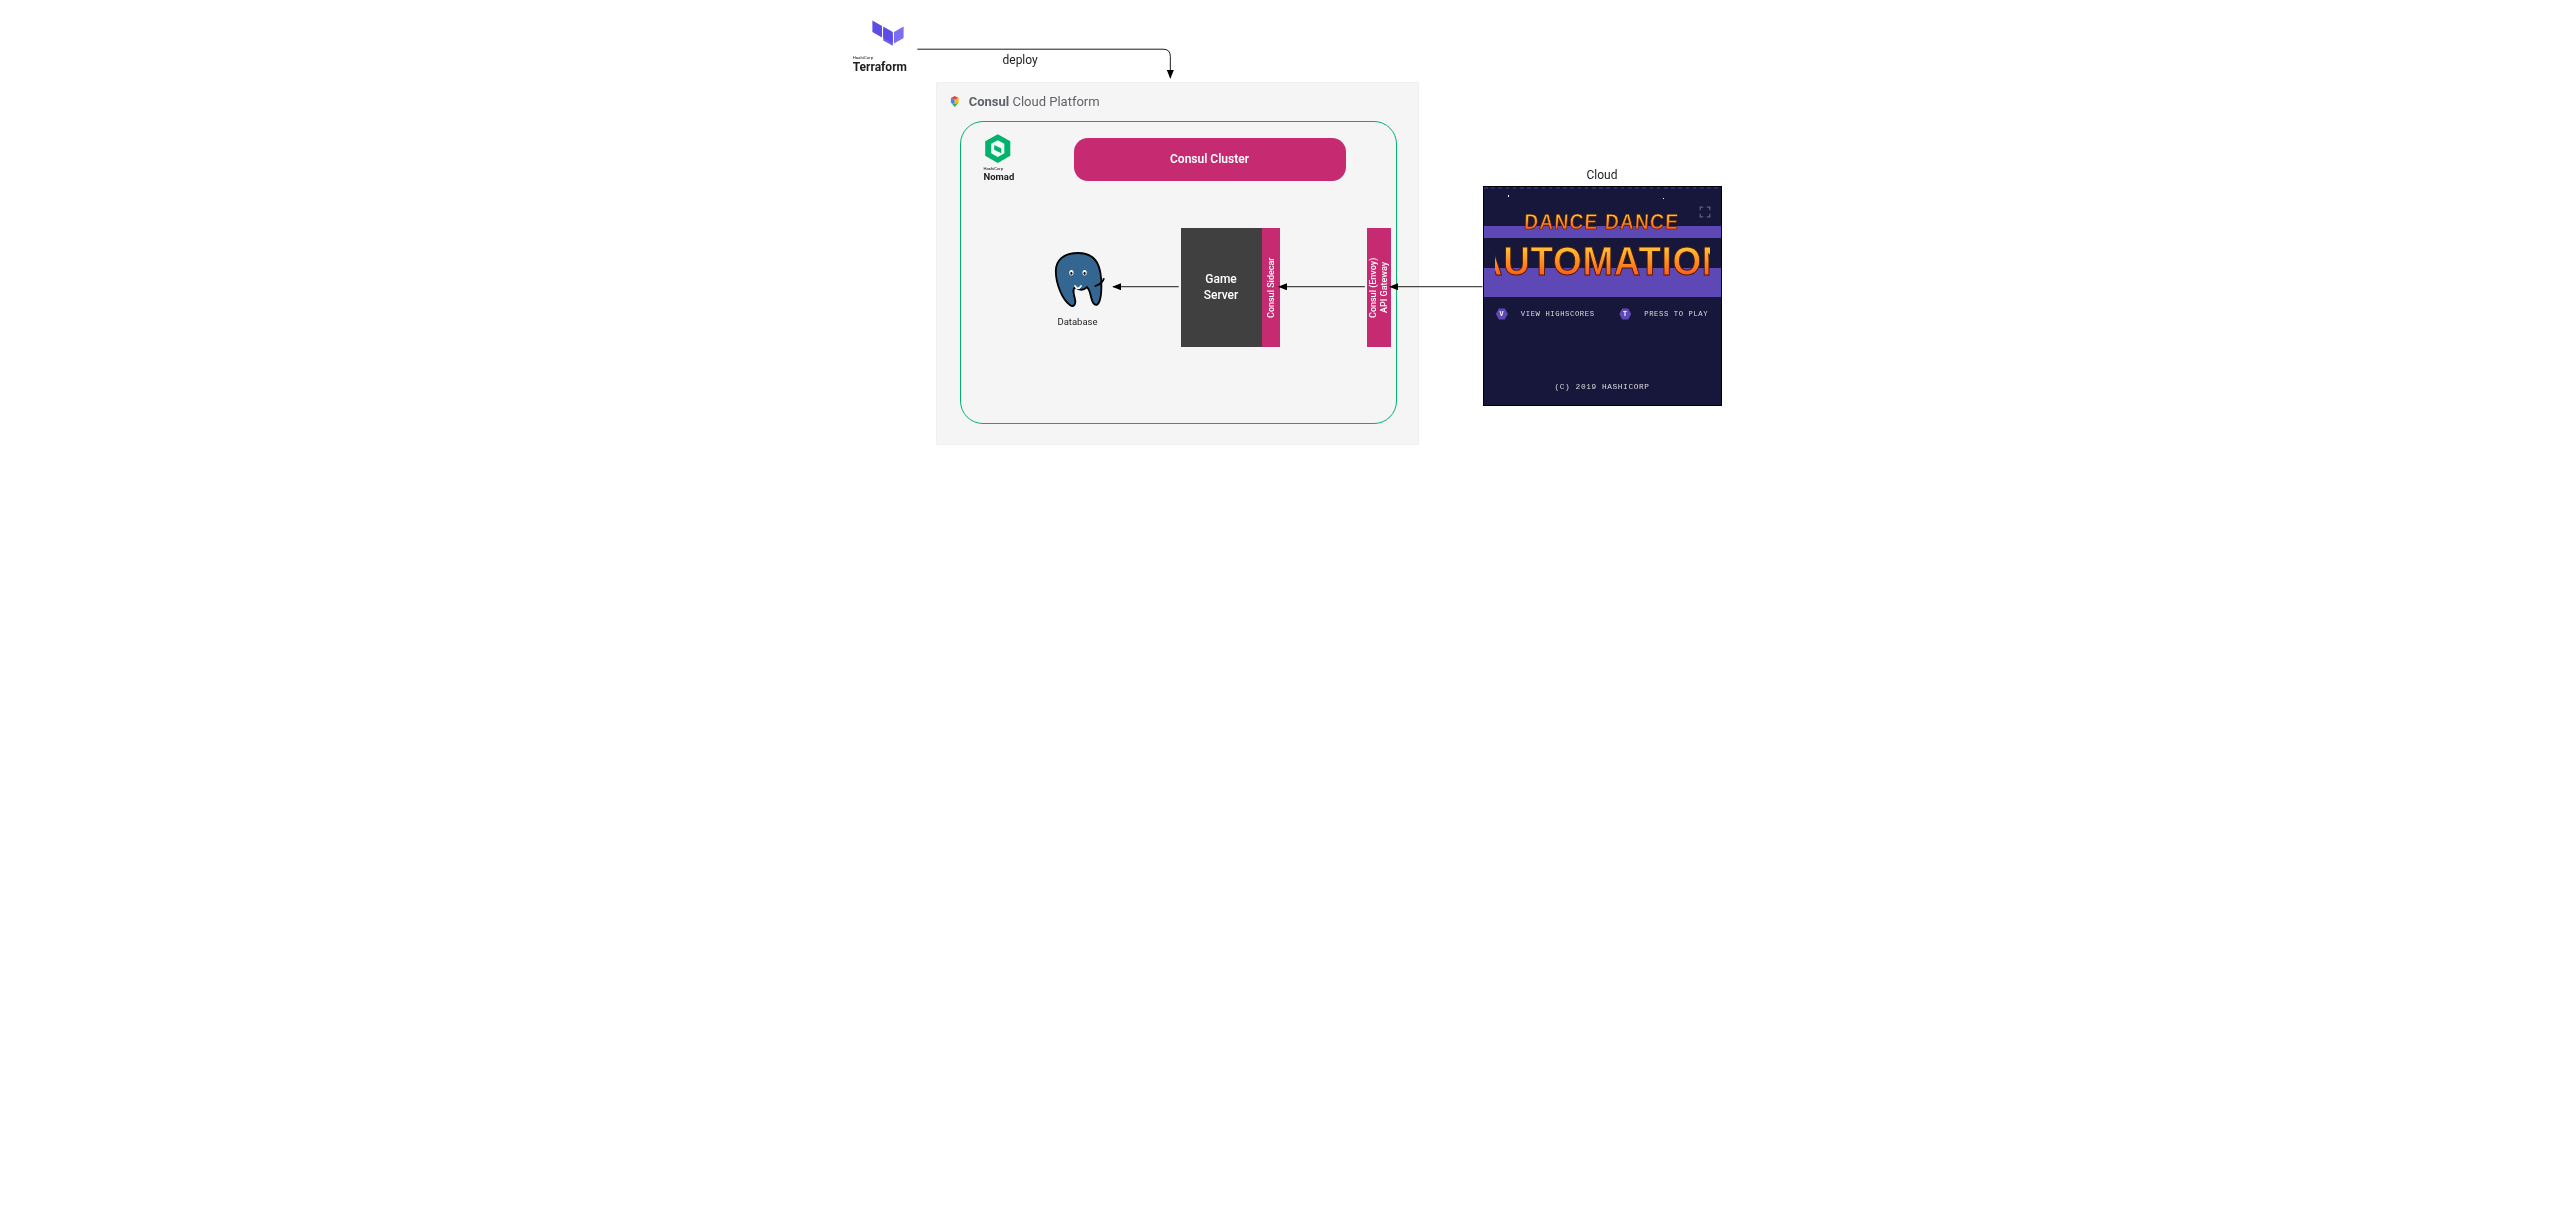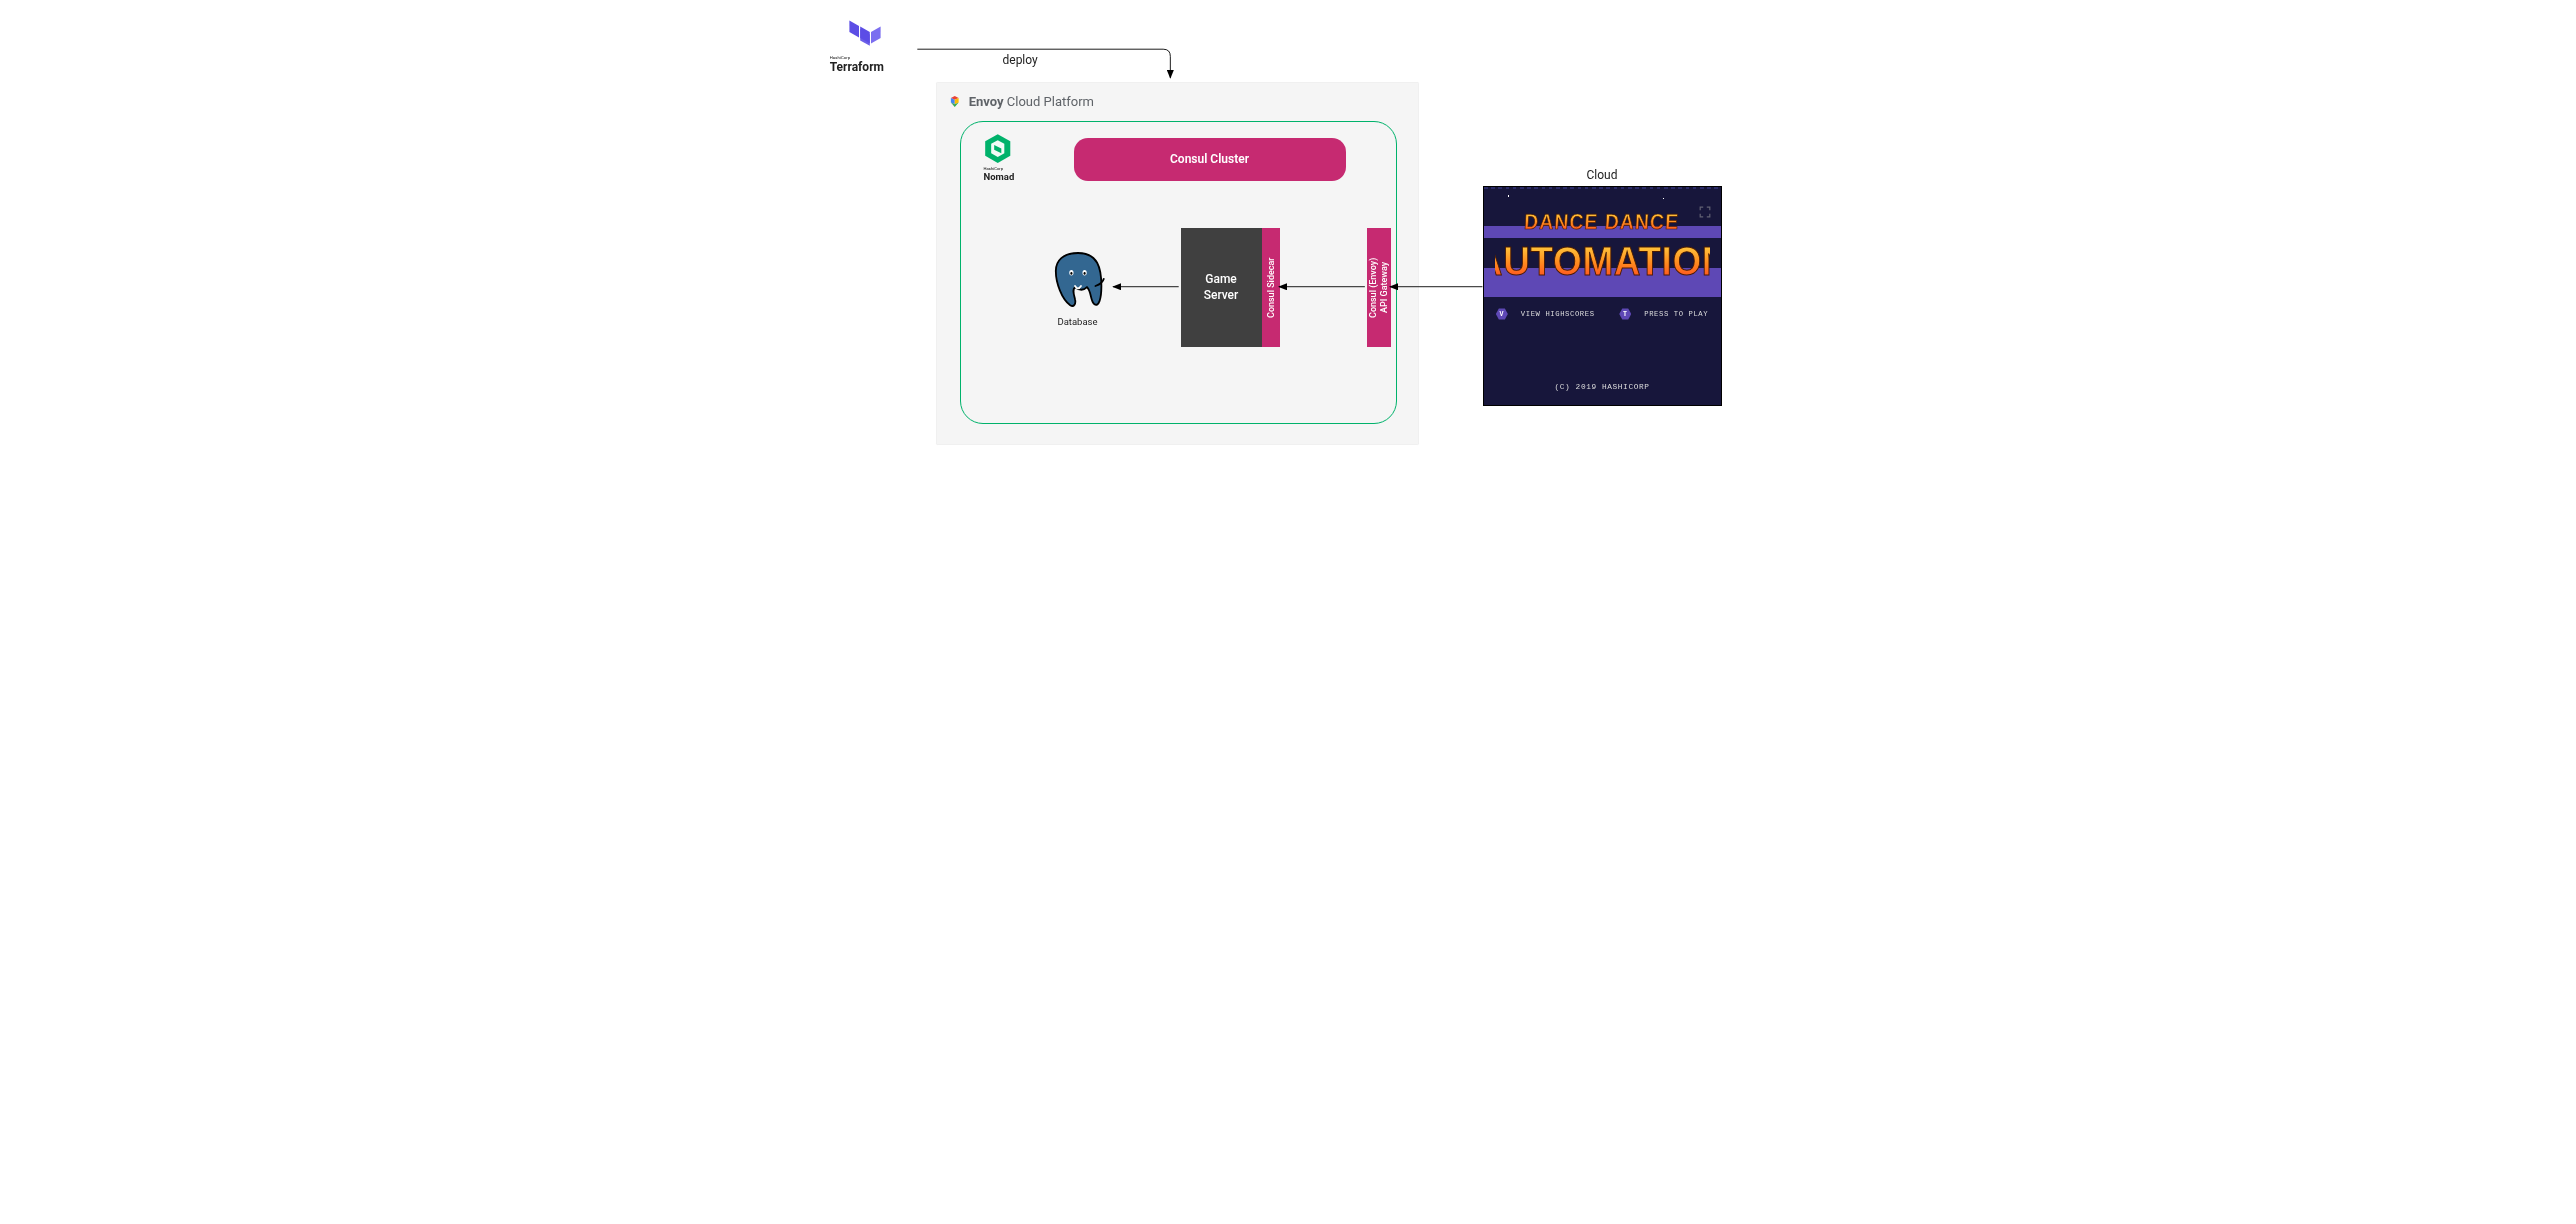--- a/index.html
+++ b/index.html
@@ -12,21 +12,21 @@
   }
   .canvas {
     position: relative;
     width: 919px;
     height: 466px;
     margin: 0 auto;
   }
   
   .terraform {
     position: absolute;
-    left: 0; top: 16.7px;
+    left: 23px; top: 16.7px;
     width: 72px;
     text-align: center;
   }
   .terraform .t-icon { width: 36px; height: 36px; margin: 0 auto 2.4px; }
   .terraform .small { font-size: 4.2px; letter-spacing: 0.1px; color:#111; text-align:left; margin-left:1.2px;}
   .terraform .name { font-weight: 700; font-size: 12px; text-align:left; margin-left:1.2px;}
   
   .gcp {
     position: absolute;
     left: 107px; top: 82px;
@@ -203,21 +203,21 @@
   <div class="gcp">
     <div class="gcp-header">
       <span class="gicon">
         <svg viewBox="0 0 48 48">
           <path d="M24 6 L36 12 L24 18 L12 12 Z" fill="#ea4335"></path>
           <path d="M12 12 L24 18 L24 32 L12 26 Z" fill="#4285f4"></path>
           <path d="M24 18 L36 12 L36 26 L24 32 Z" fill="#fbbc05"></path>
           <path d="M12 26 L24 32 L36 26 L24 40 Z" fill="#34a853"></path>
         </svg>
       </span>
-      <span><b>Envoy</b> <span>Cloud Platform</span></span>
+      <span><b>Consul</b> <span>Cloud Platform</span></span>
     </div>
 
     <div class="nomad">
       <div class="nomad-label">
         <div class="n-icon">
           <svg viewBox="0 0 46 52">
             <polygon points="23,2 44,14 44,38 23,50 2,38 2,14" fill="#00b26b"></polygon>
             <polygon points="23,12 34,18 34,34 23,40 12,34 12,18" fill="#fff" opacity="0.95"></polygon>
             <polygon points="17,20 29,26 29,34 17,28" fill="#00b26b"></polygon>
           </svg>

